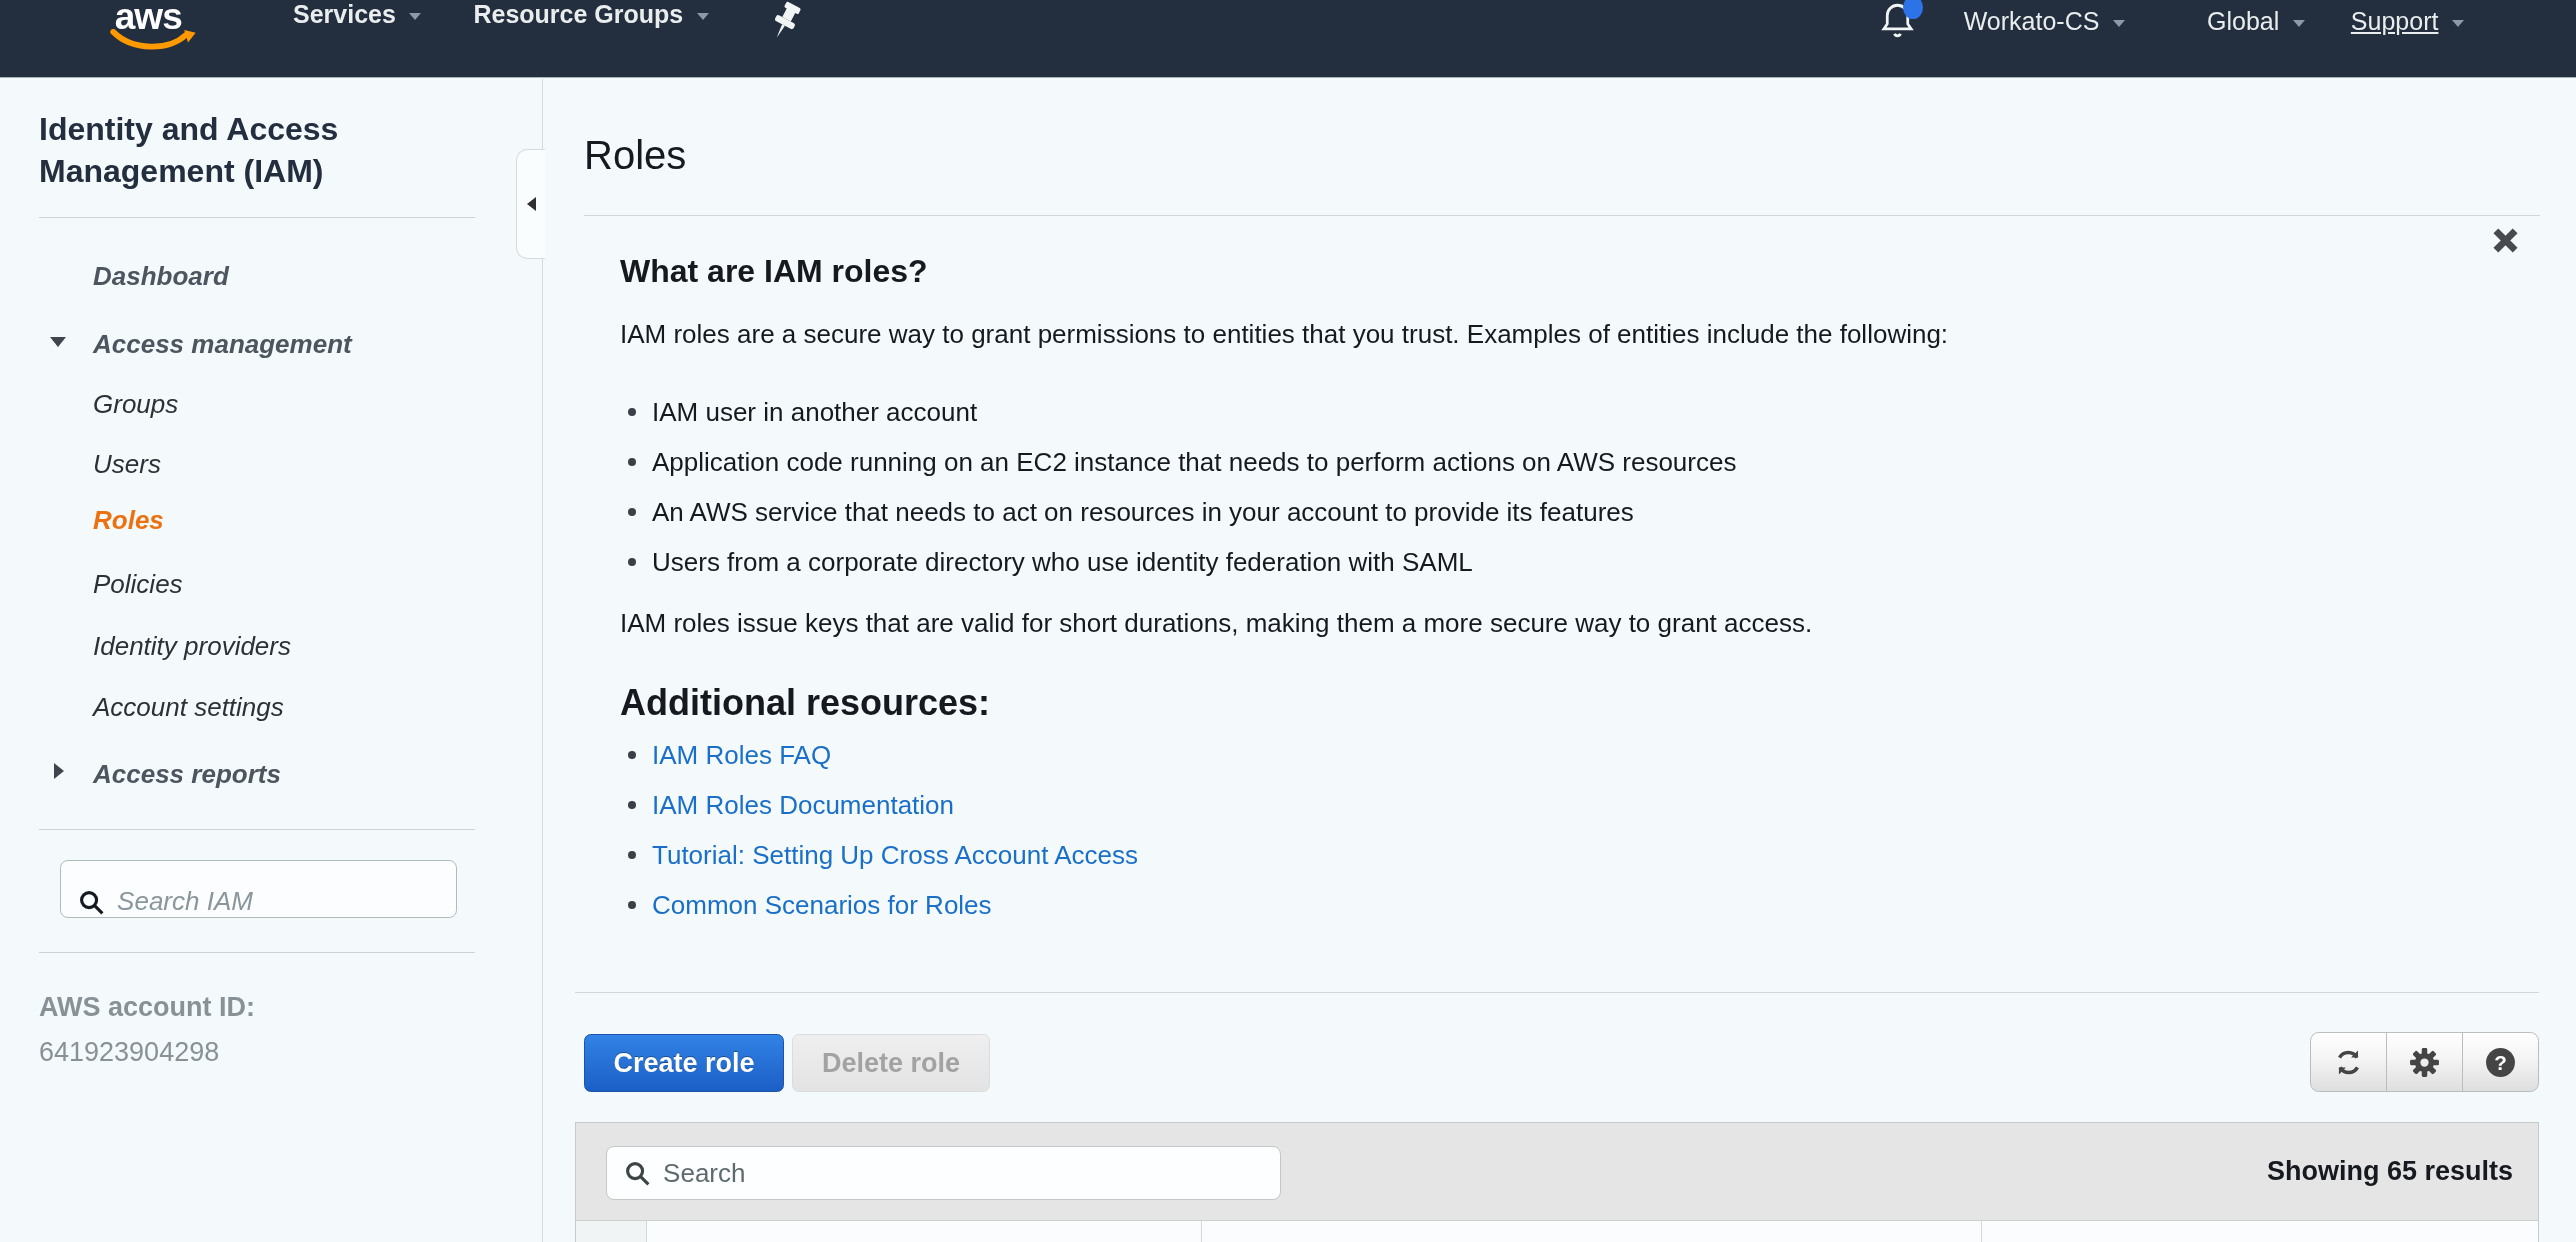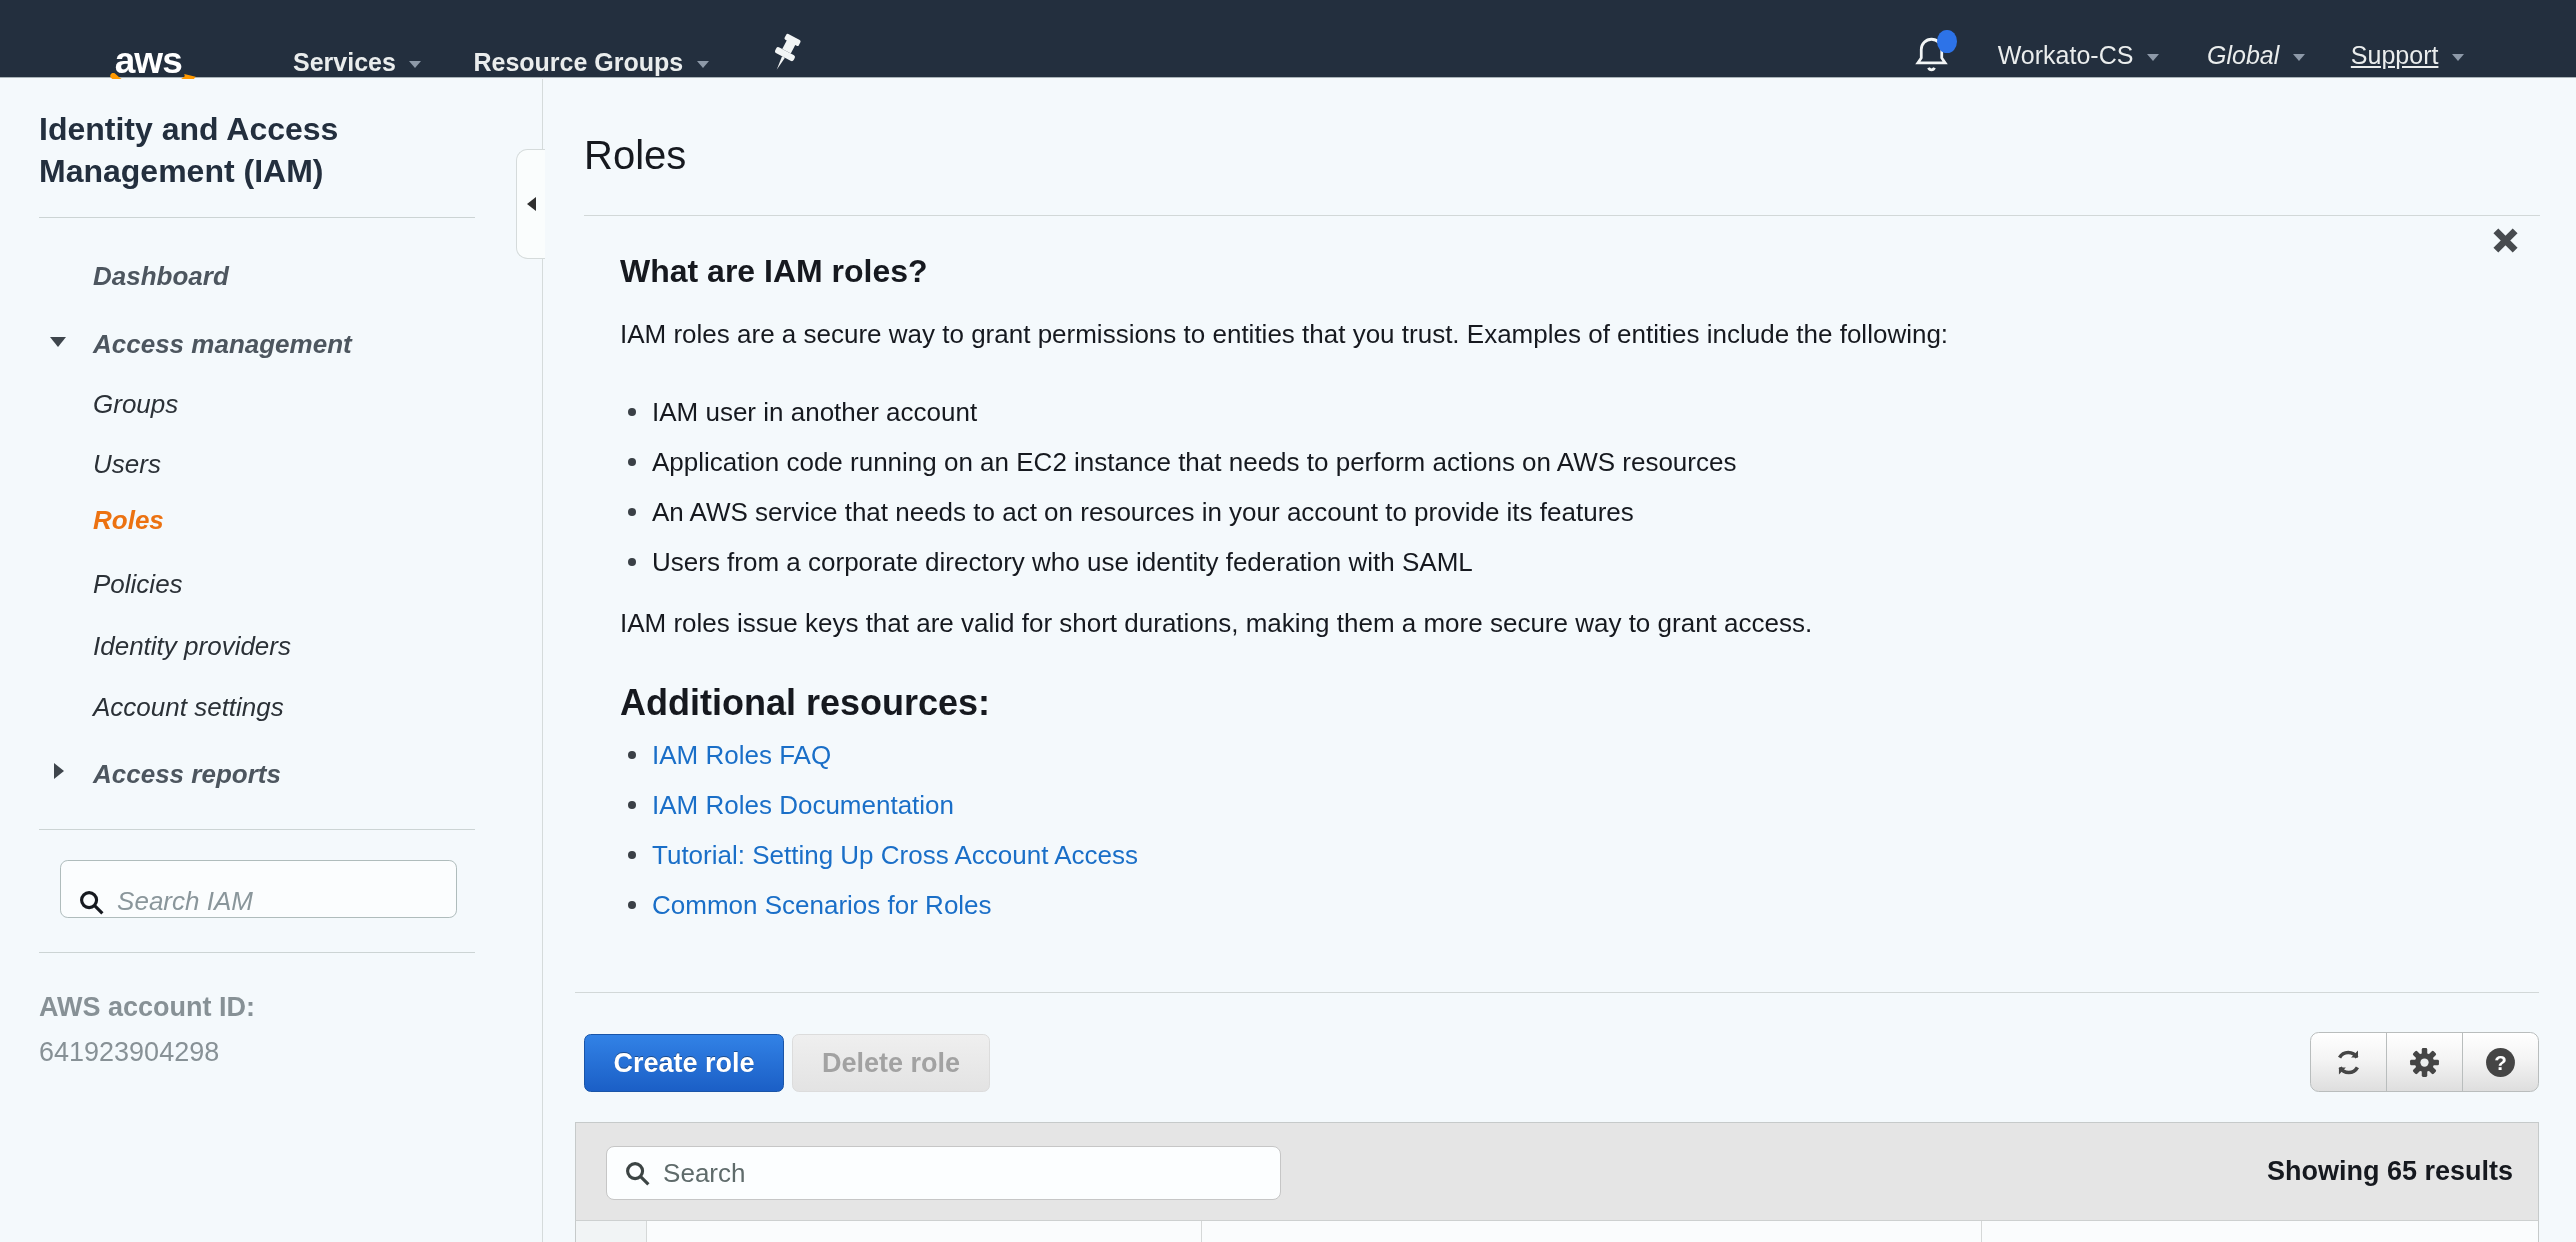--- a/index.html
+++ b/index.html
@@ -6,42 +6,42 @@
   html,body { width:2576px; height:1242px; overflow:hidden; }
   body {
     font-family:"Liberation Sans","DejaVu Sans",sans-serif;
     background:#f4f9fc; color:#16191f; position:relative;
   }
 
   
   .topbar {
     position:absolute; left:0; top:0; width:2576px; height:78px;
     background:#232f3e; border-bottom:1.9px solid #a9b3b8;
-    display:flex; align-items:flex-end;
+    display:flex; align-items:flex-start;
   }
   .logo { margin-left:109px; width:97px; position:relative; cursor:pointer; }
   .logo-text { color:#fff; font-size:37px; font-weight:bold; letter-spacing:-1px; line-height:33px; padding-left:5.8px; }
   .logo-smile { position:absolute; left:0; top:29px; width:89px; height:23px; }
   .nav-item {
     display:flex; align-items:center; color:#eaeded; font-size:25px; cursor:pointer;
   }
   .nav-item.bold { font-weight:bold; }
   .caret {
     width:0; height:0; margin-left:13.6px; margin-top:3.9px;
     border-left:6.8px solid transparent; border-right:6.8px solid transparent;
     border-top:7.8px solid #8d99a8;
   }
   .svc { margin-left:87px; }
   .rg  { margin-left:52px; }
   .pin-btn { margin-left:58px; width:39px; height:45px; cursor:pointer; }
   .topbar-right { margin-left:auto; display:flex; align-items:center; margin-right:112px; }
   .bell-wrap { position:relative; width:39px; height:43px; cursor:pointer; }
   .notif-dot { position:absolute; right:-5.8px; top:-3.9px; width:19.4px; height:23px; border-radius:50%; background:#2d73e8; }
   .acct { margin-left:47px; }
-  .region { margin-left:48px;font-style:italic; }
+  .region { margin-left:82px; }
   .support { margin-left:46px;text-decoration:underline; }
 
   
   .sidebar {
     position:absolute; left:0; top:79px; width:543px; height:1163px;
     background:#f4f9fc; border-right:1.9px solid #d5dbdb;
   }
   .content { position:absolute; left:545px; top:79px; width:2031px; height:1163px; }
 
   

